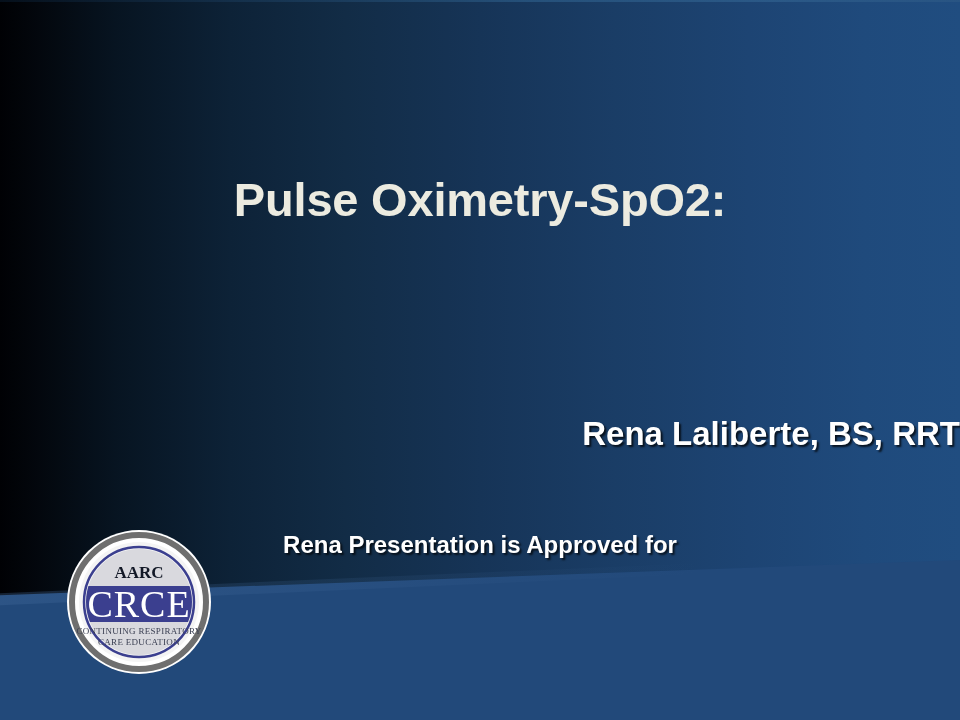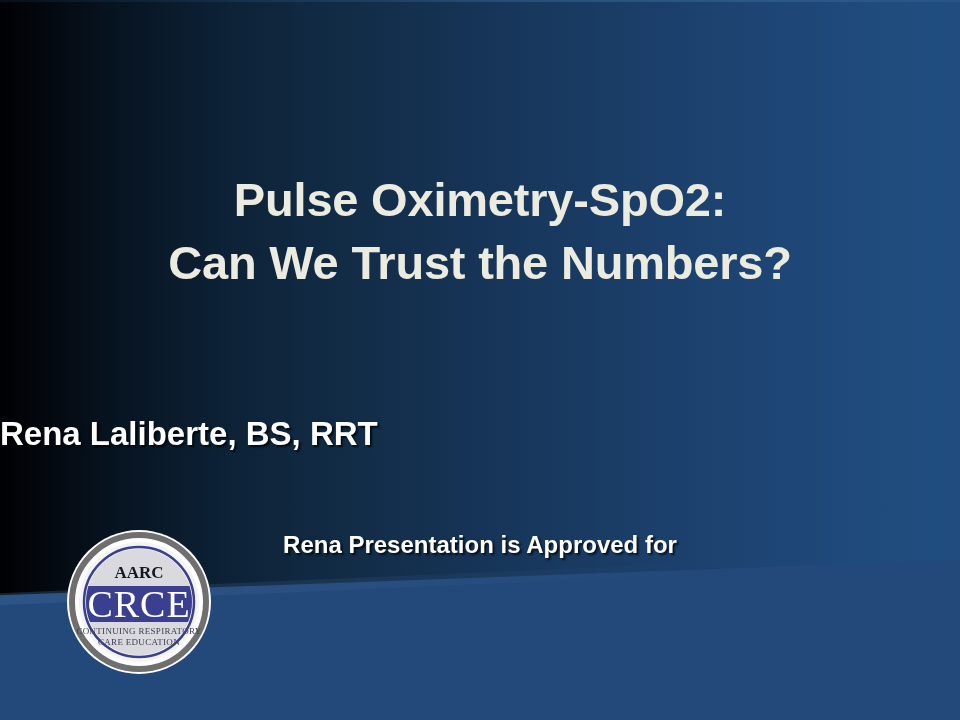--- a/index.html
+++ b/index.html
@@ -68,21 +68,21 @@
     font-size: 47px;
     font-weight: bold;
     line-height: 63px;
     letter-spacing: -0.2px;
   }
   #presenter {
     position: absolute;
     left: 0;
     top: 415px;
     width: 960px;
-    text-align: left;
+    text-align: right;
     color: #ffffff;
     font-size: 33px;
     font-weight: bold;
     text-shadow: 2px 2px 2px rgba(0,0,0,.75);
   }
   #approval {
     position: absolute;
     left: 0;
     top: 526px;
     width: 960px;
@@ -119,21 +119,20 @@
 <body>
 
 <div id="slide">
 
   <div id="top-hairline"></div>
   <div id="wedge"></div>
   <div id="wedge-soft"></div>
 
   <div id="title">
     <div>Pulse Oximetry-SpO2:</div>
-    <div>Can We Trust the Numbers?</div>
   </div>
 
   <div id="presenter">Rena Laliberte, BS, RRT</div>
 
   <div id="approval">
     <div>Rena Presentation is Approved for</div>
   </div>
 
   <div id="seal">
     <svg class="seal-svg" viewBox="0 0 146 156">

